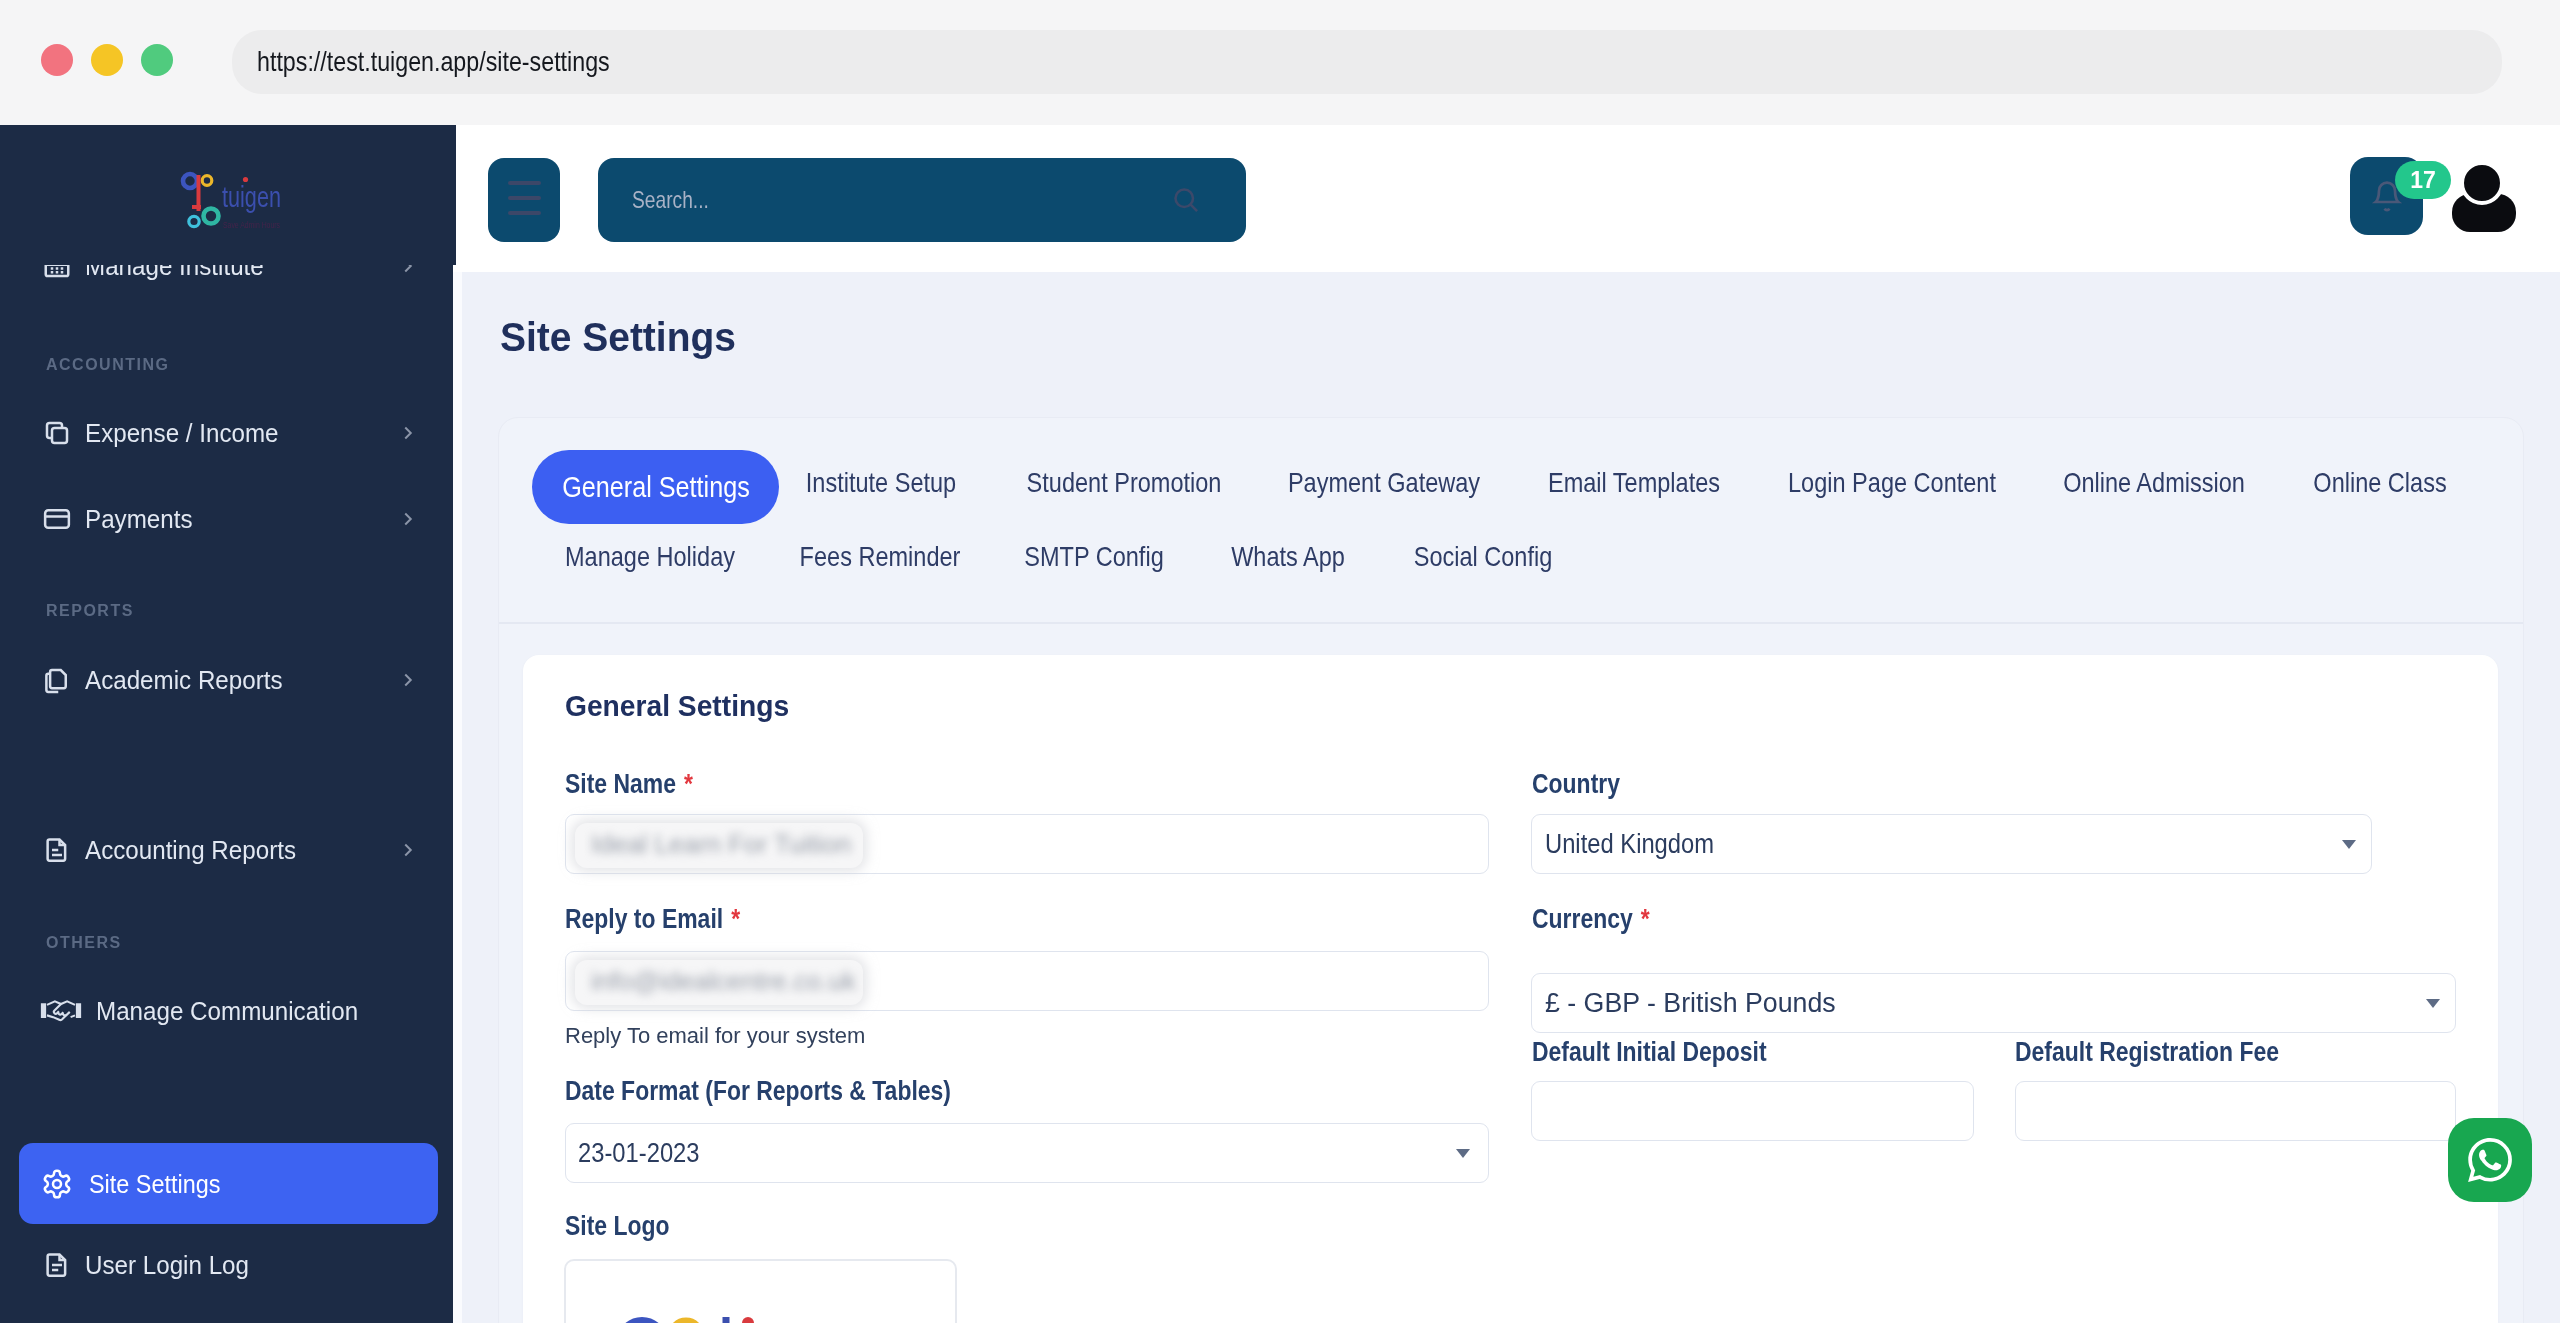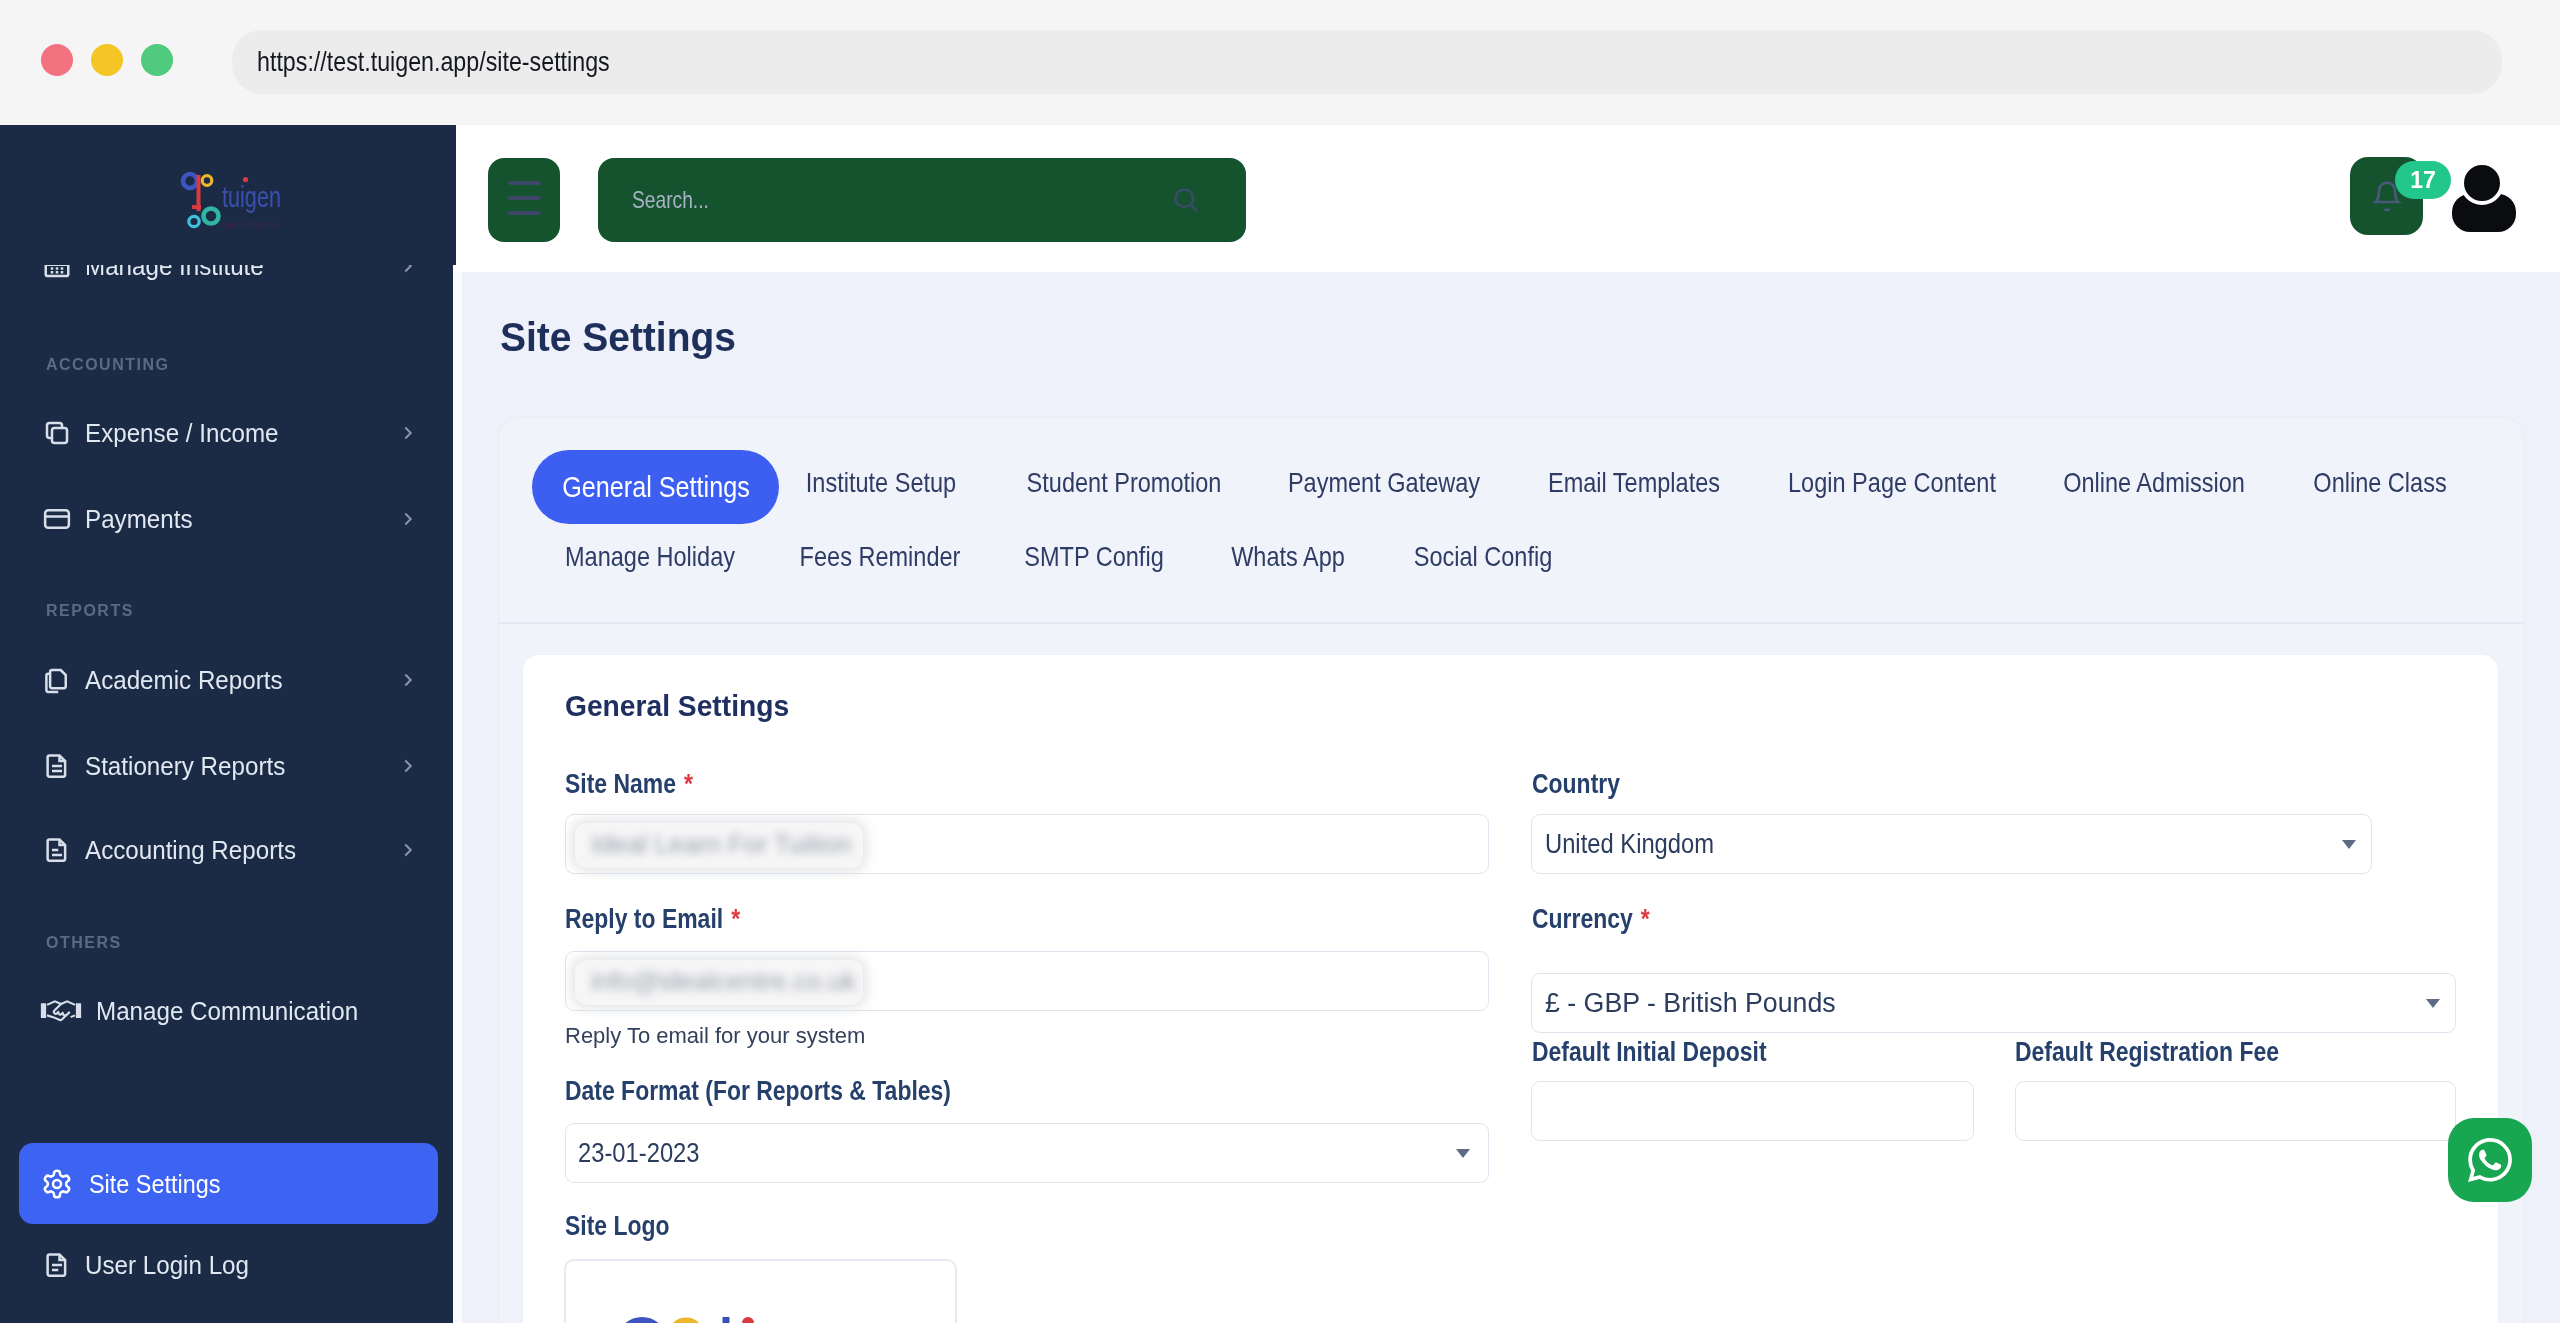--- a/index.html
+++ b/index.html
@@ -19,21 +19,21 @@
   .mi .ic { position:absolute; left:42px; top:50%; transform:translateY(-50%); width:30px; height:30px; }
   .mi .lbl { position:absolute; left:85px; top:50%; transform-origin:left center; transform:translateY(-50%) scaleX(0.93); font-size:26px; color:#e2e8f2; white-space:nowrap; }
   .mi .chev { position:absolute; left:397px; top:50%; transform:translateY(-50%); width:22px; height:22px; }
   .sect { position:absolute; left:46px; font-size:16px; font-weight:bold; letter-spacing:1.5px; color:#5b6a84; }
   #activepill { position:absolute; left:19px; top:1018px; width:419px; height:81px; background:#3d63f2; border-radius:14px; }
   #activepill .ic { position:absolute; left:22px; top:50%; transform:translateY(-50%); width:32px; height:32px; }
   #activepill .lbl { position:absolute; left:70px; top:50%; transform-origin:left center; transform:translateY(-50%) scaleX(0.9); font-size:26px; color:#fff; white-space:nowrap; }
 
   
   #appheader { position:absolute; left:453px; top:125px; width:2107px; height:147px; background:#fff; }
-  .hbtn { position:absolute; background:#14532d; border-radius:16px;text-align:center; }
+  .hbtn { position:absolute; background:#0c4a6e; border-radius:16px;text-align:center; }
   #searchph { position:absolute; left:34px; top:0; height:84px; line-height:84px; font-size:24px; color:#a9b2c6; transform-origin:left center; transform:scaleX(0.8); }
 
   
   #contentbg { position:absolute; left:462px; top:272px; width:2098px; height:1051px; background:#eef1f9; }
   #pagetitle { position:absolute; left:500px; top:314px; font-size:41px; font-weight:bold; color:#1f2f5c; transform-origin:left center; transform:scaleX(0.95); }
   #tabcard { position:absolute; left:498px; top:417px; width:2026px; height:930px; background:#f0f3fa; border:1px solid #e8ebf4; border-radius:20px; }
   #tabdivider { position:absolute; left:499px; top:622px; width:2024px; height:2px; background:#e4e8f2; }
   .tab { position:absolute; height:69px; line-height:69px; font-size:28px; color:#2e3c66; white-space:nowrap; transform:translateX(-50%) scaleX(0.84); }
   #gspill { position:absolute; left:532px; top:450px; width:247px; height:74px; background:#3c5ff2; border-radius:37px; }
   #gspill span { position:absolute; left:50%; top:50%; transform:translate(-50%,-50%) scaleX(0.84); font-size:30px; color:#fff; white-space:nowrap; }
@@ -95,31 +95,20 @@
         <polyline points="9 6 15 12 9 18"></polyline>
       </svg>
   </div>
   <div class="sect" style="top:477px;">REPORTS</div>
   <div class="mi" style="top:513px;">
     <svg class="ic" viewBox="0 0 24 24" fill="none" stroke="#d8dfeb" stroke-width="2">
         <path d="M8 4h7l4 4v9a1.5 1.5 0 0 1-1.5 1.5H8A1.5 1.5 0 0 1 6.5 17V5.5A1.5 1.5 0 0 1 8 4z"></path>
         <path d="M6.5 7H5a1.5 1.5 0 0 0-1.5 1.5V20A1.5 1.5 0 0 0 5 21.5h8"></path>
       </svg>
     <div class="lbl">Academic Reports</div>
-    <svg class="chev" viewBox="0 0 24 24" fill="none" stroke="#8b95a8" stroke-width="2.2">
-        <polyline points="9 6 15 12 9 18"></polyline>
-      </svg>
-  </div>
-  <div class="mi" style="top:599px;">
-    <svg class="ic" viewBox="0 0 24 24" fill="none" stroke="#d8dfeb" stroke-width="2">
-        <path d="M6 3.5h8l4.5 4.5v11A1.5 1.5 0 0 1 17 20.5H6A1.5 1.5 0 0 1 4.5 19V5A1.5 1.5 0 0 1 6 3.5z"></path>
-        <path d="M14 3.5V8h4.5"></path>
-        <path d="M8 12h8M8 16h8"></path>
-      </svg>
-    <div class="lbl">Stationery Reports</div>
     <svg class="chev" viewBox="0 0 24 24" fill="none" stroke="#8b95a8" stroke-width="2.2">
         <polyline points="9 6 15 12 9 18"></polyline>
       </svg>
   </div>
   <div class="mi" style="top:683px;">
     <svg class="ic" viewBox="0 0 24 24" fill="none" stroke="#d8dfeb" stroke-width="2">
         <path d="M6 3.5h8l4.5 4.5v11A1.5 1.5 0 0 1 17 20.5H6A1.5 1.5 0 0 1 4.5 19V5A1.5 1.5 0 0 1 6 3.5z"></path>
         <path d="M14 3.5V8h4.5"></path>
         <path d="M8 12h5M8 16h8"></path>
       </svg>

